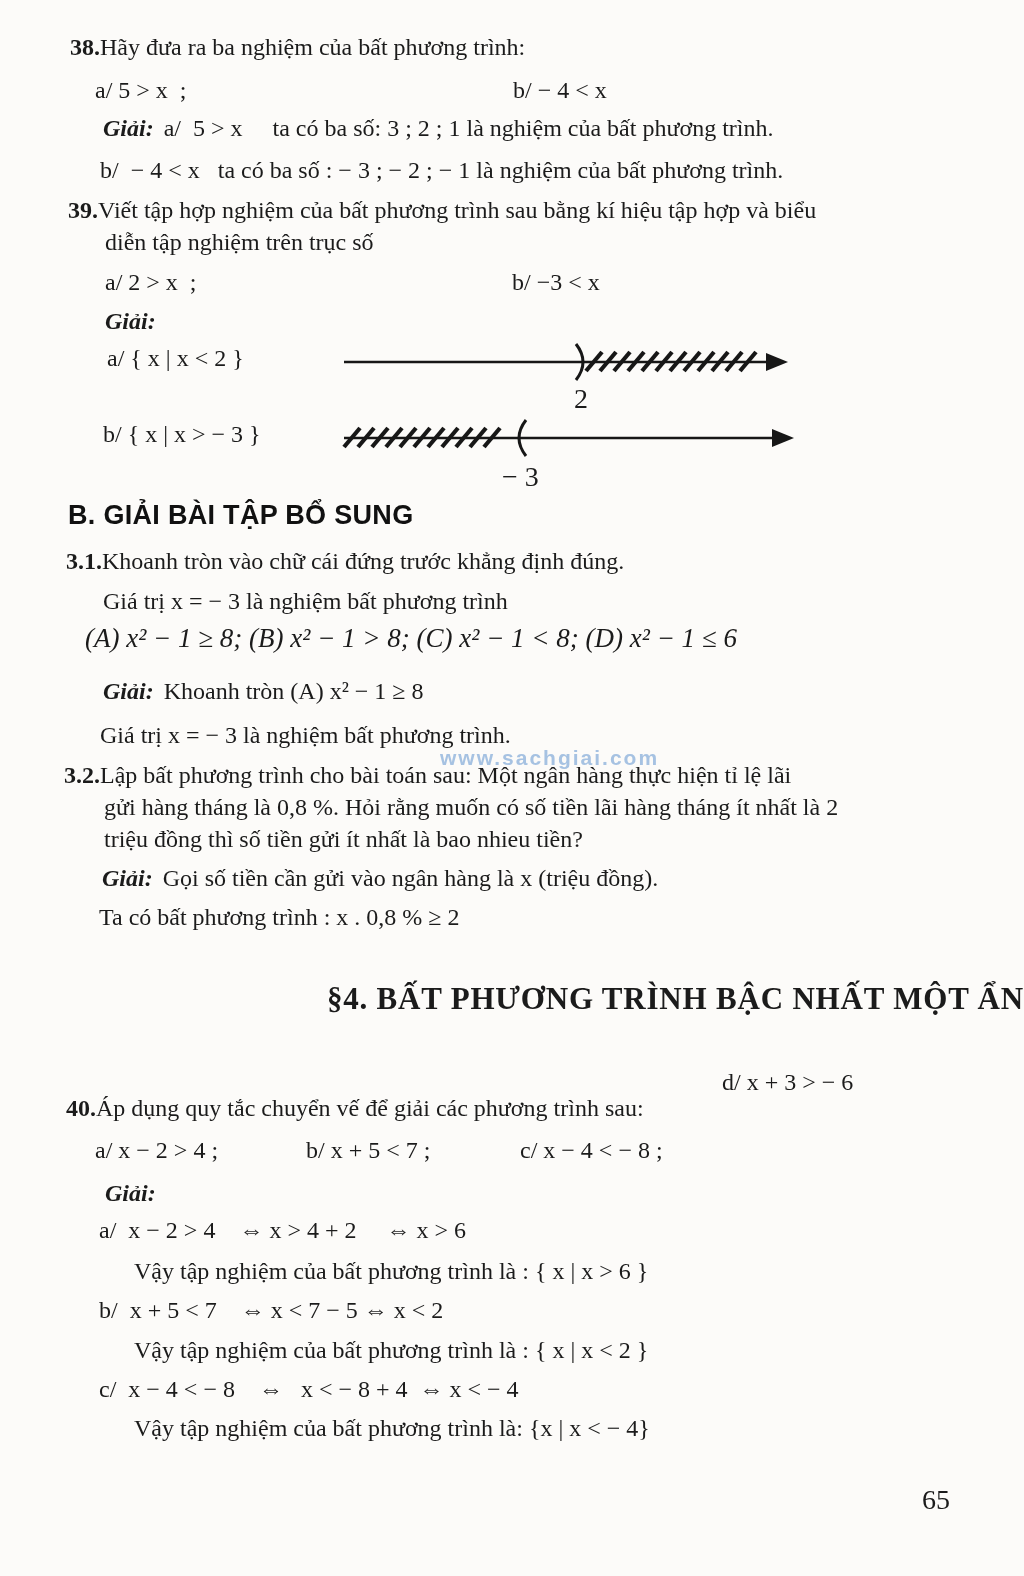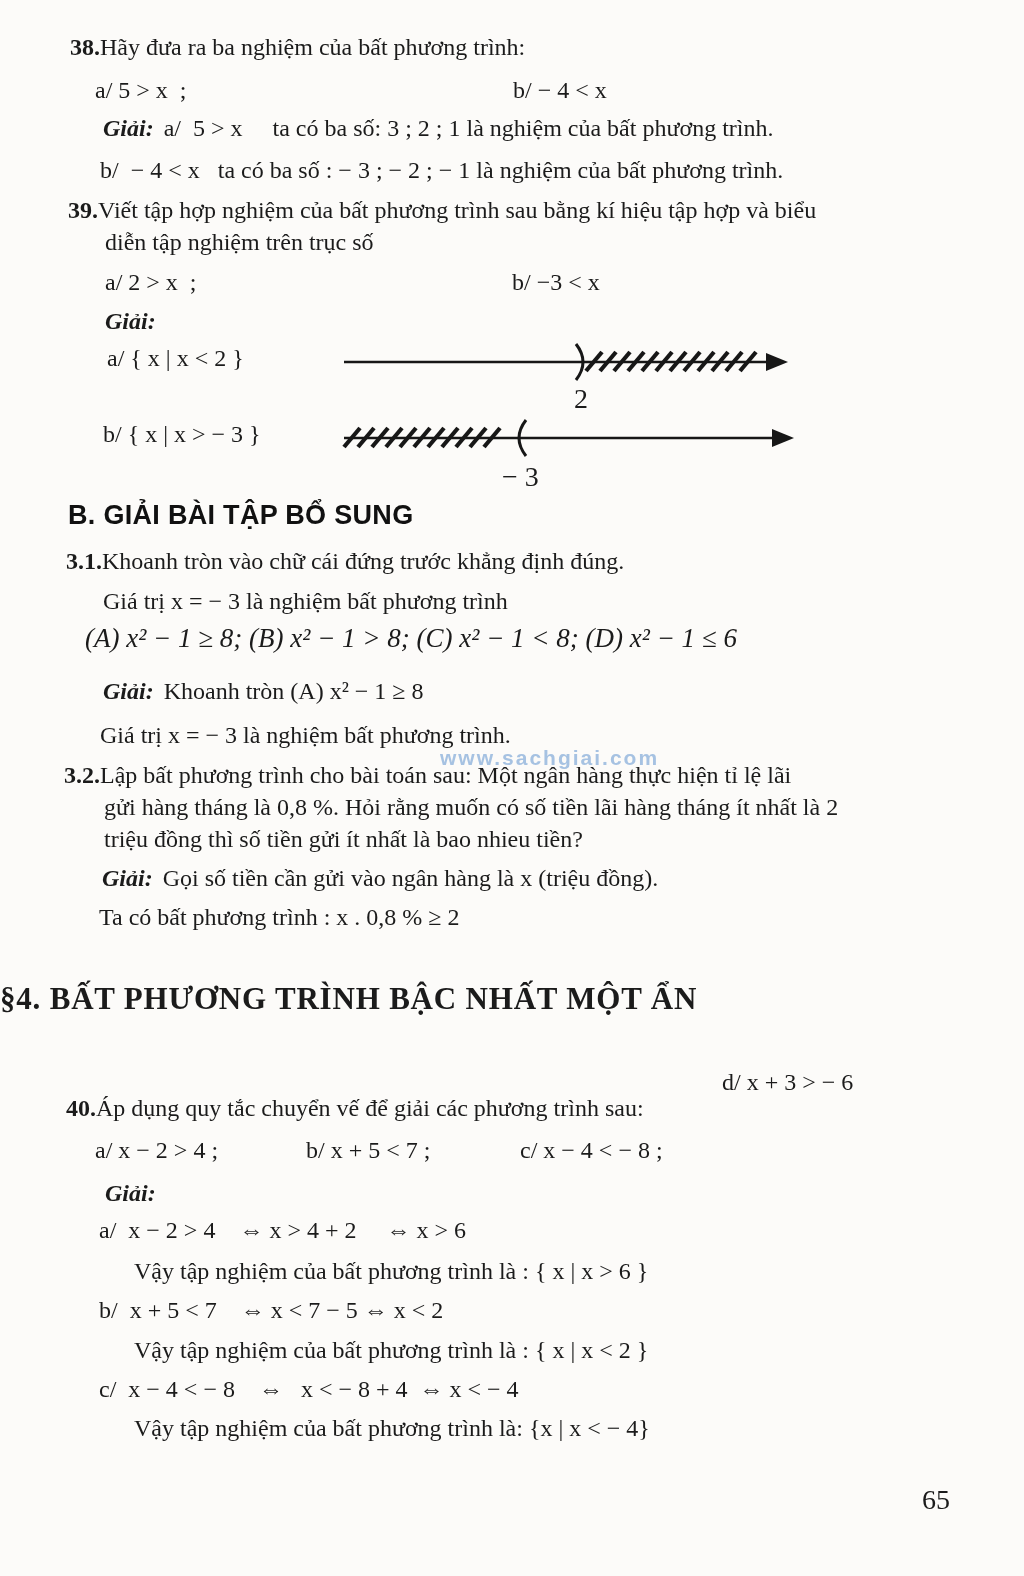--- a/index.html
+++ b/index.html
@@ -23,21 +23,21 @@
   .h-sans{
     font-family:"Liberation Sans", sans-serif;
     font-weight:bold;
     font-size:27px;
     letter-spacing:.3px;
     color:#111;
   }
   .h-center{
     position:absolute;
     left:0;width:100%;
-    text-align:left;
+    text-align:right;
     font-weight:bold;
     font-size:31px;
     letter-spacing:.8px;
     white-space:pre;
     z-index:3;
   }
   .formula{font-style:italic;font-size:27px;}
   .pagenum{font-size:28px;}
   .nl{position:absolute;z-index:3;}
   .nl text{font-family:"Liberation Serif", serif;fill:#1b1b1b;}

